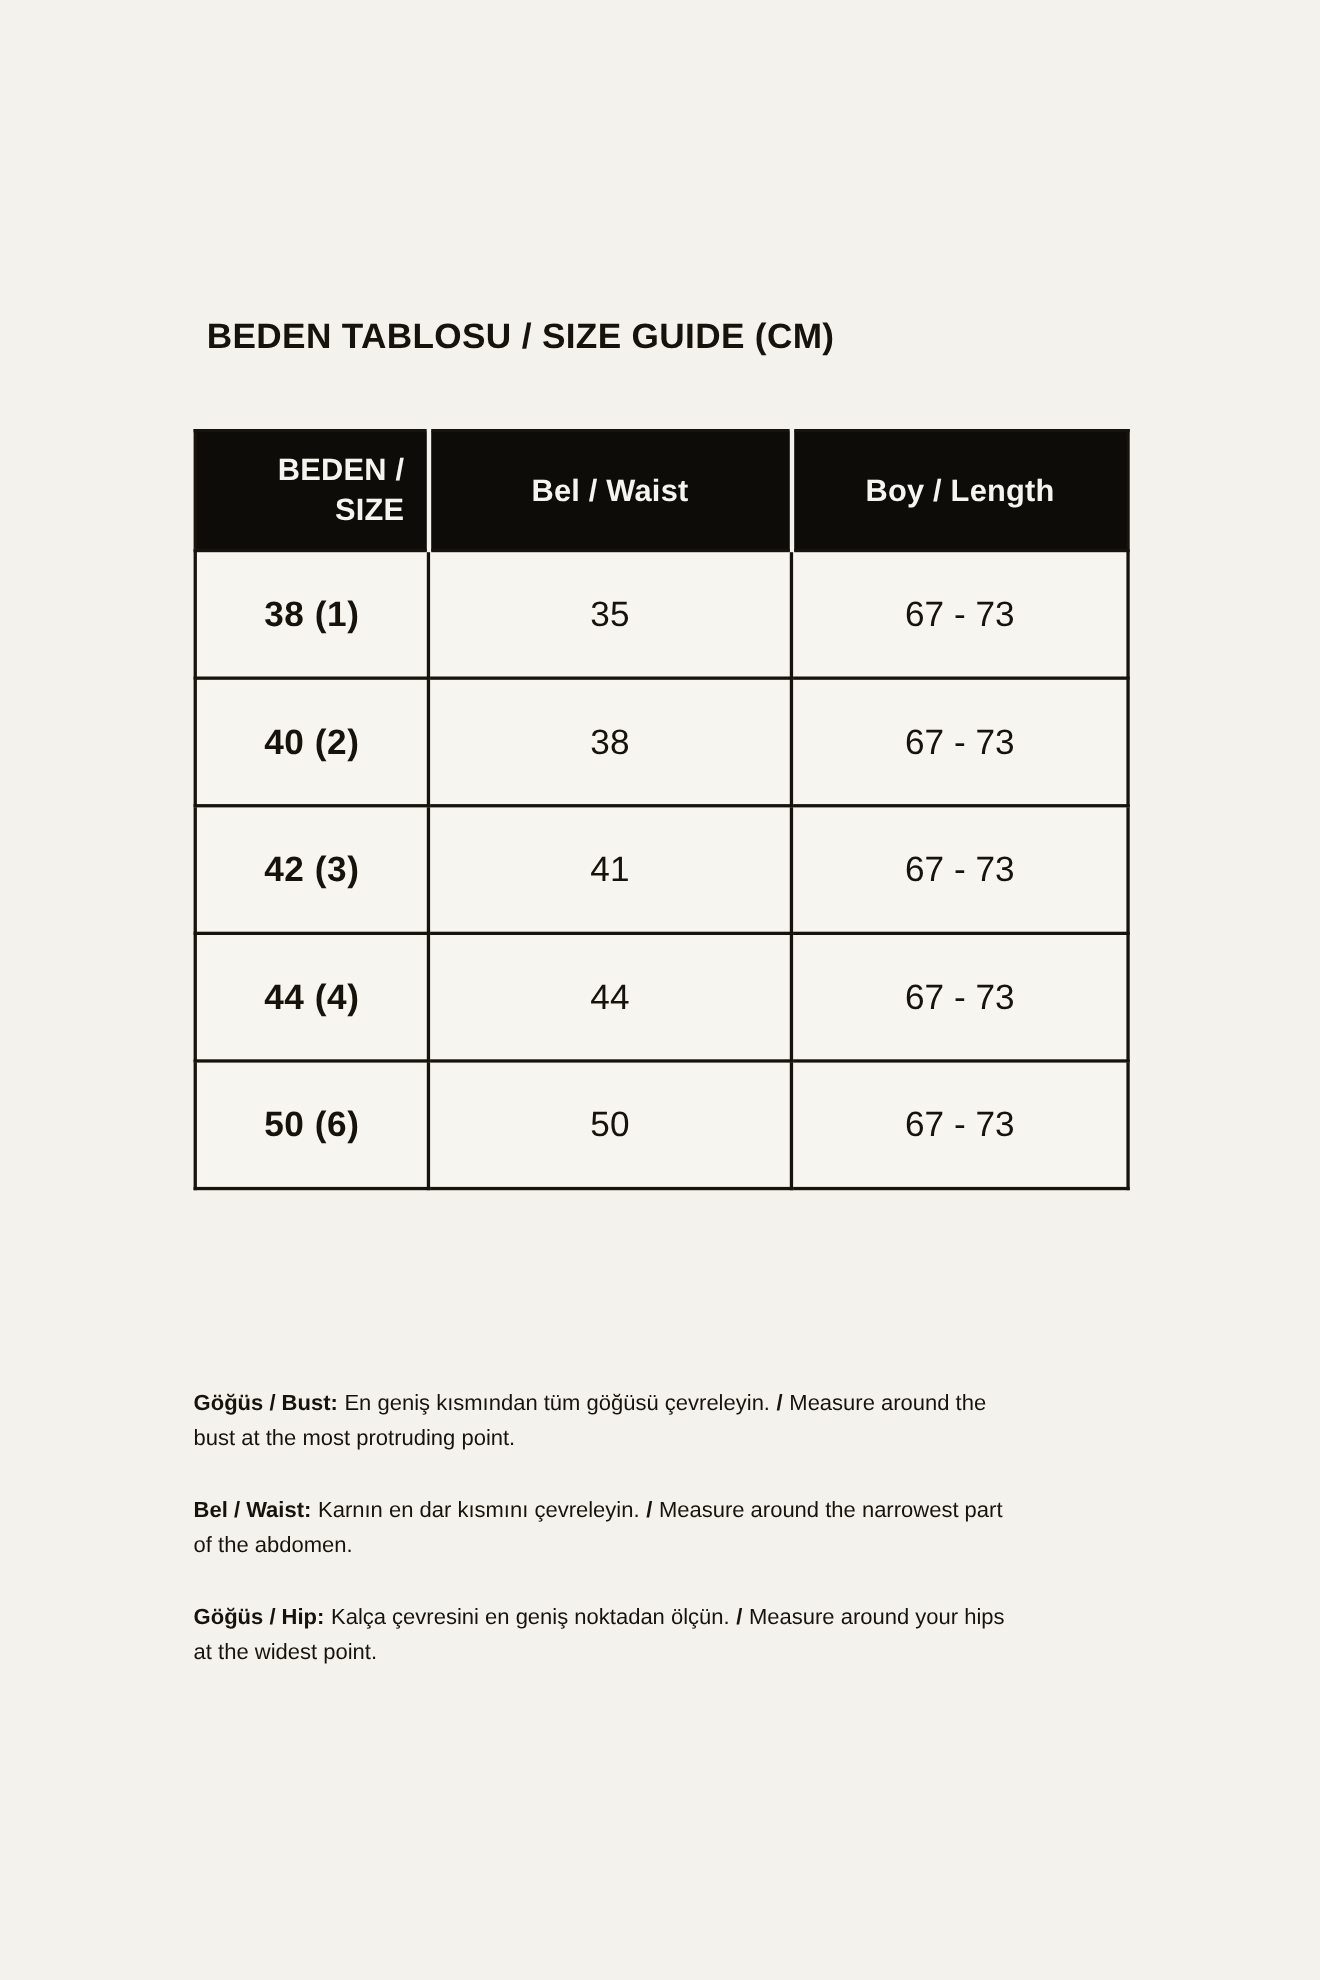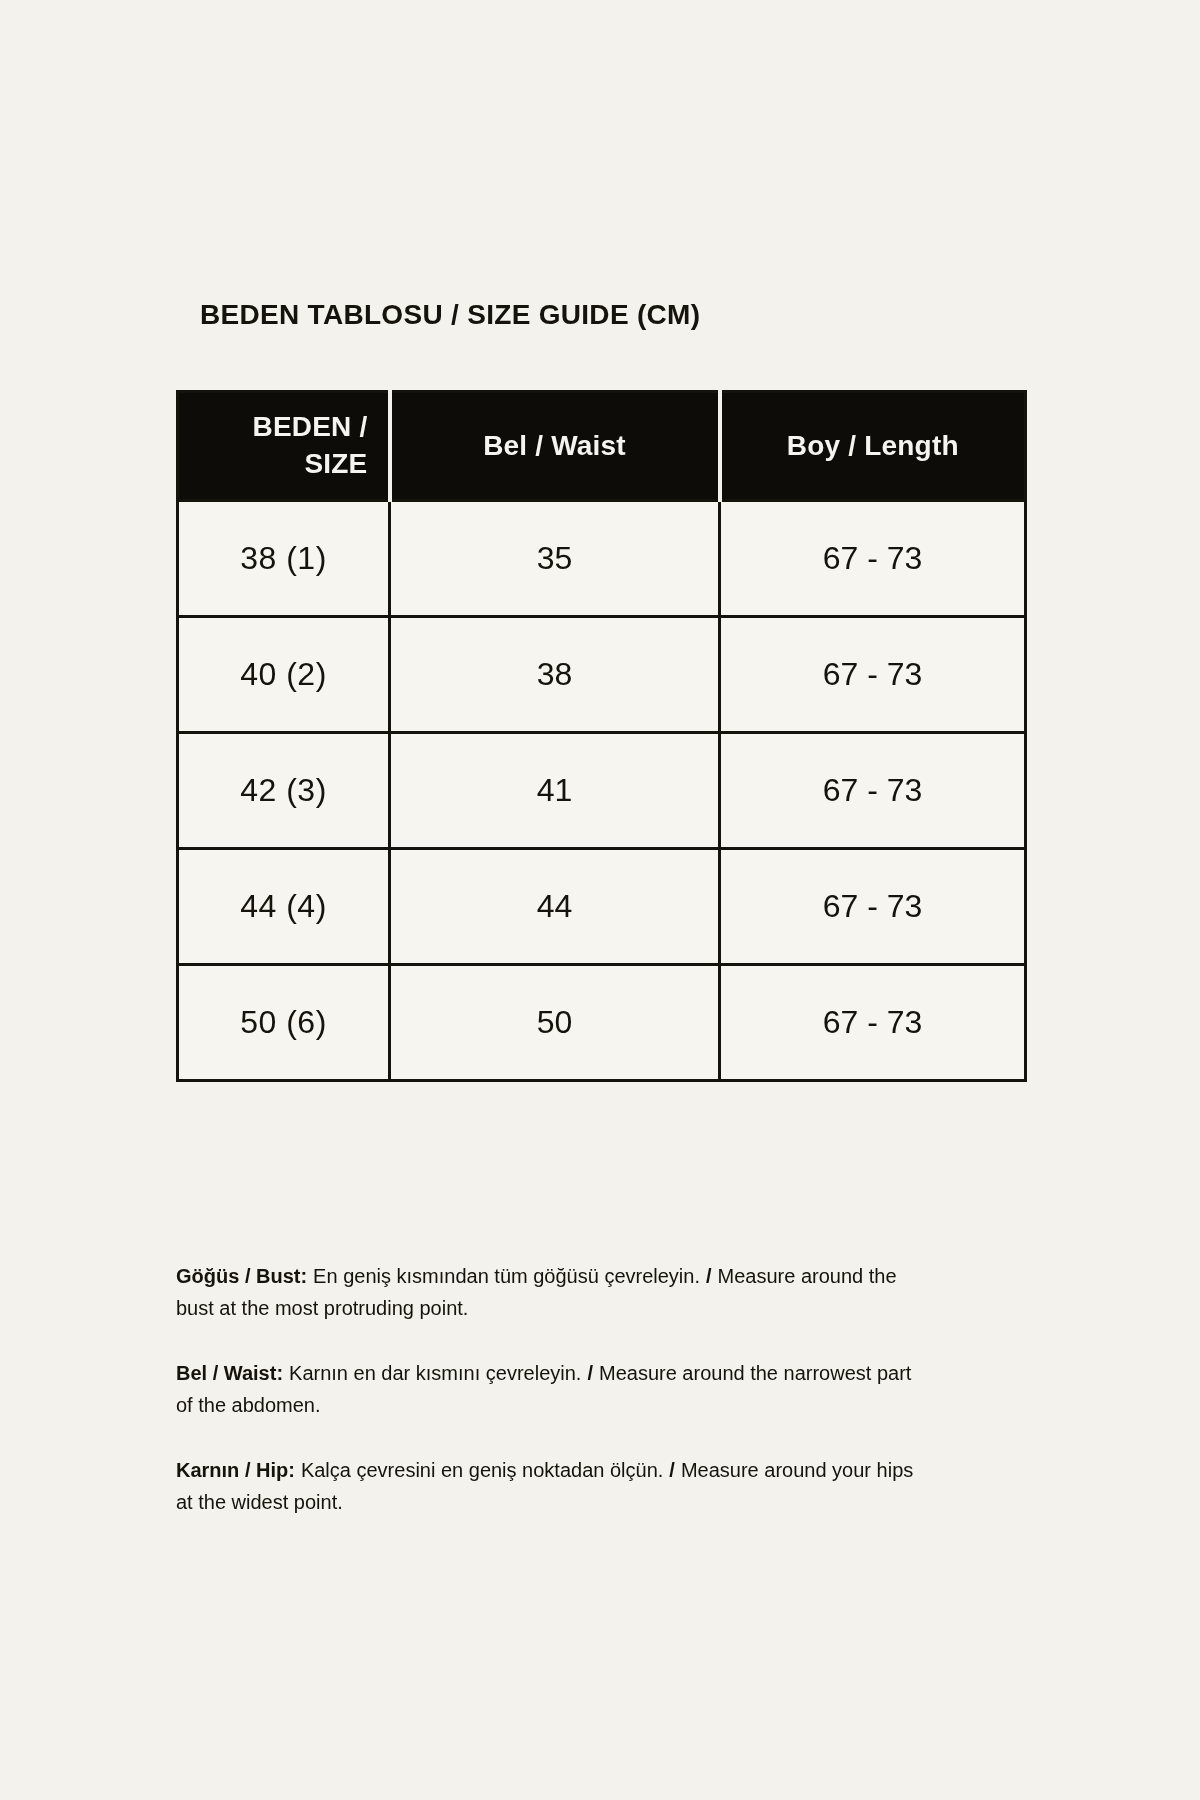--- a/index.html
+++ b/index.html
@@ -13,22 +13,22 @@
   html,body{margin:0;padding:0;}
   body{
     width:1200px;height:1800px;
     background:var(--bg);
     font-family:"Liberation Sans", sans-serif;
     color:var(--ink);
   }
   .canvas{position:relative;width:1200px;height:1800px;overflow:hidden;}
 
   .title{
-    position:absolute;left:188px;top:288px;margin:12px;
-    font-size:28px;font-weight:700;letter-spacing:0.3px;
+    position:absolute;left:188px;top:288px;margin:0;
+    font-size:32px;font-weight:700;letter-spacing:0.3px;
     color:var(--ink);line-height:1.1;white-space:nowrap;
   }
 
   table.size-table{
     position:absolute;left:176px;top:390px;width:848px;
     border-collapse:collapse;table-layout:fixed;
     border:3px solid var(--ink);
     background:var(--cell);
   }
   th{
@@ -38,21 +38,21 @@
     text-align:center;vertical-align:middle;
   }
   th.c1{text-align:right;padding-left:30px;padding-right:20px;line-height:1.32;}
   th + th{border-left:4px solid var(--bg);}
   td{
     height:116px;padding:0;
     border:3px solid var(--ink);
     text-align:center;vertical-align:middle;
     font-size:32px;color:var(--ink);
   }
-  td.size{font-weight:400;letter-spacing:0.5px;}
+  td.size{font-weight:700;letter-spacing:0.5px;}
 
   .notes{position:absolute;left:176px;top:1260px;width:740px;}
   .note{margin:0 0 33px;font-size:20px;line-height:32px;color:var(--ink);}
   .note .lbl{font-weight:700;margin-right:6px;}
   .note .tr{margin-right:6px;}
   .note .sep{font-weight:700;margin-right:6px;}
 </style>
 </head>
 <body>
 
@@ -103,17 +103,17 @@
   </table>
 
   <div class="notes">
     <p class="note">
       <span class="lbl">Göğüs / Bust:</span><span class="tr">En geniş kısmından tüm göğüsü çevreleyin.</span><span class="sep">/</span><span class="en">Measure around the bust at the most protruding point.</span>
     </p>
     <p class="note">
       <span class="lbl">Bel / Waist:</span><span class="tr">Karnın en dar kısmını çevreleyin.</span><span class="sep">/</span><span class="en">Measure around the narrowest part of the abdomen.</span>
     </p>
     <p class="note">
-      <span class="lbl">Karnın / Hip:</span><span class="tr">Kalça çevresini en geniş noktadan ölçün.</span><span class="sep">/</span><span class="en">Measure around your hips at the widest point.</span>
+      <span class="lbl">Göğüs / Hip:</span><span class="tr">Kalça çevresini en geniş noktadan ölçün.</span><span class="sep">/</span><span class="en">Measure around your hips at the widest point.</span>
     </p>
   </div>
 
 </div>
 
 </body></html>

